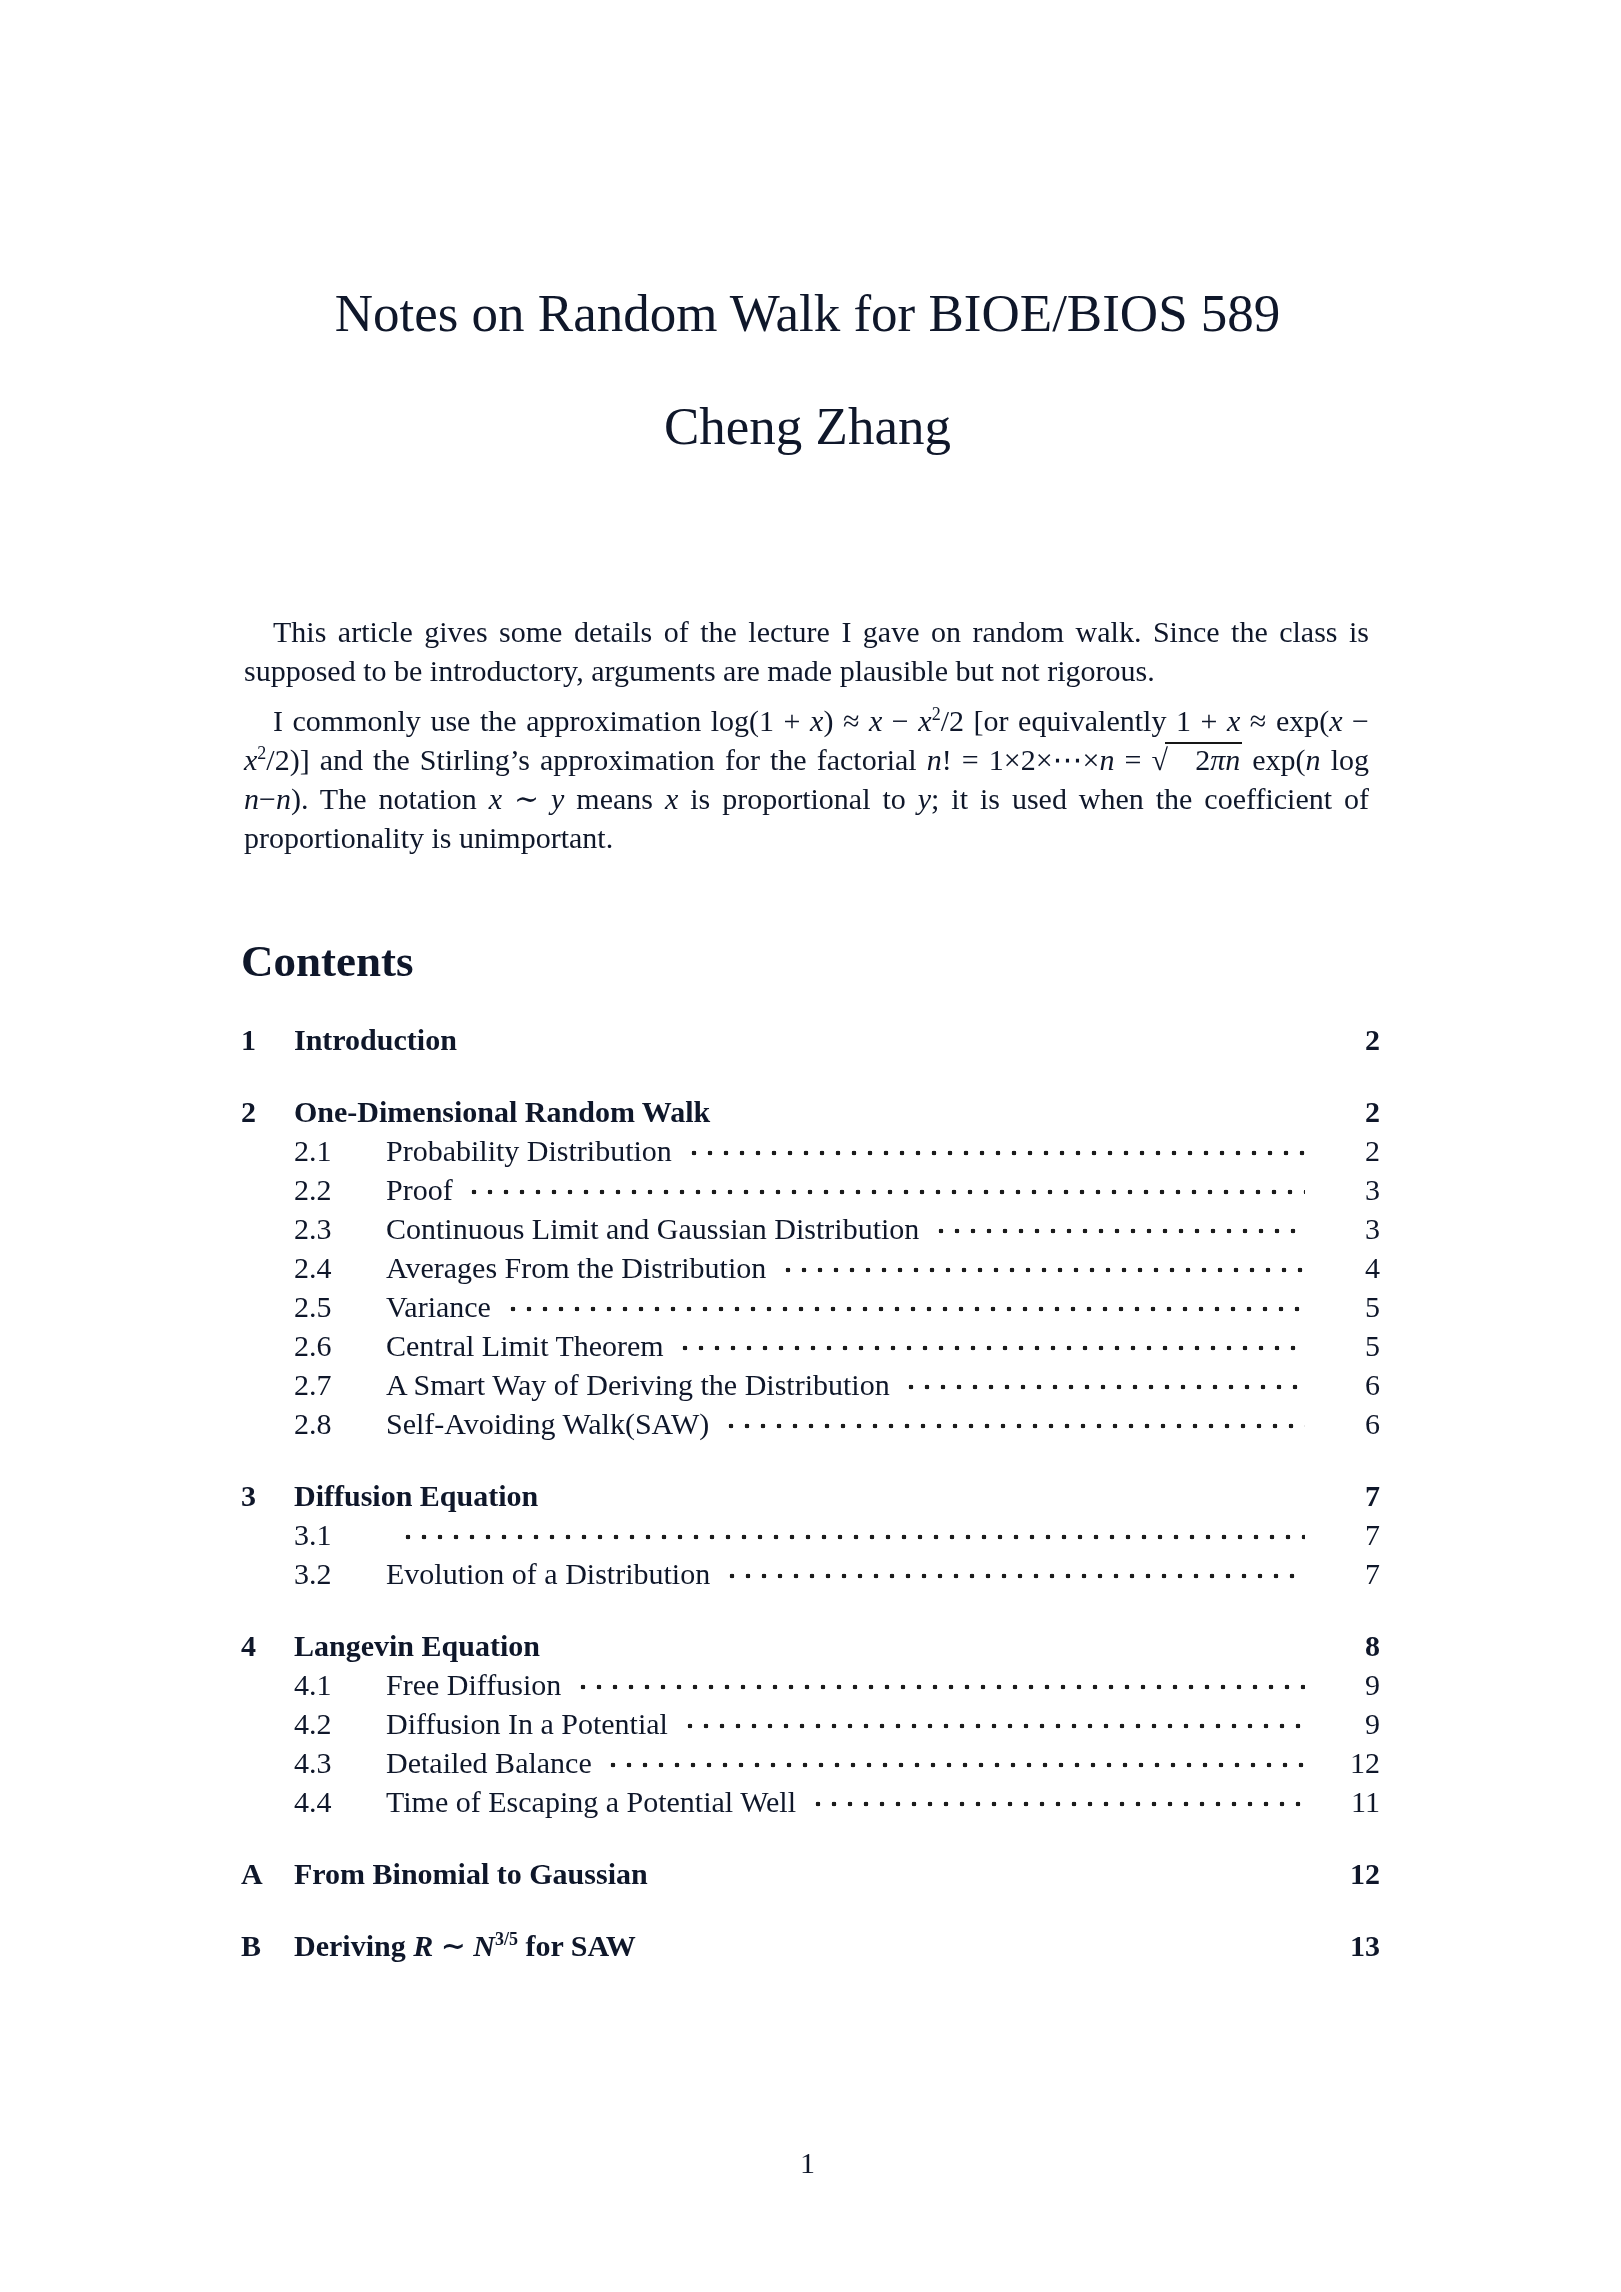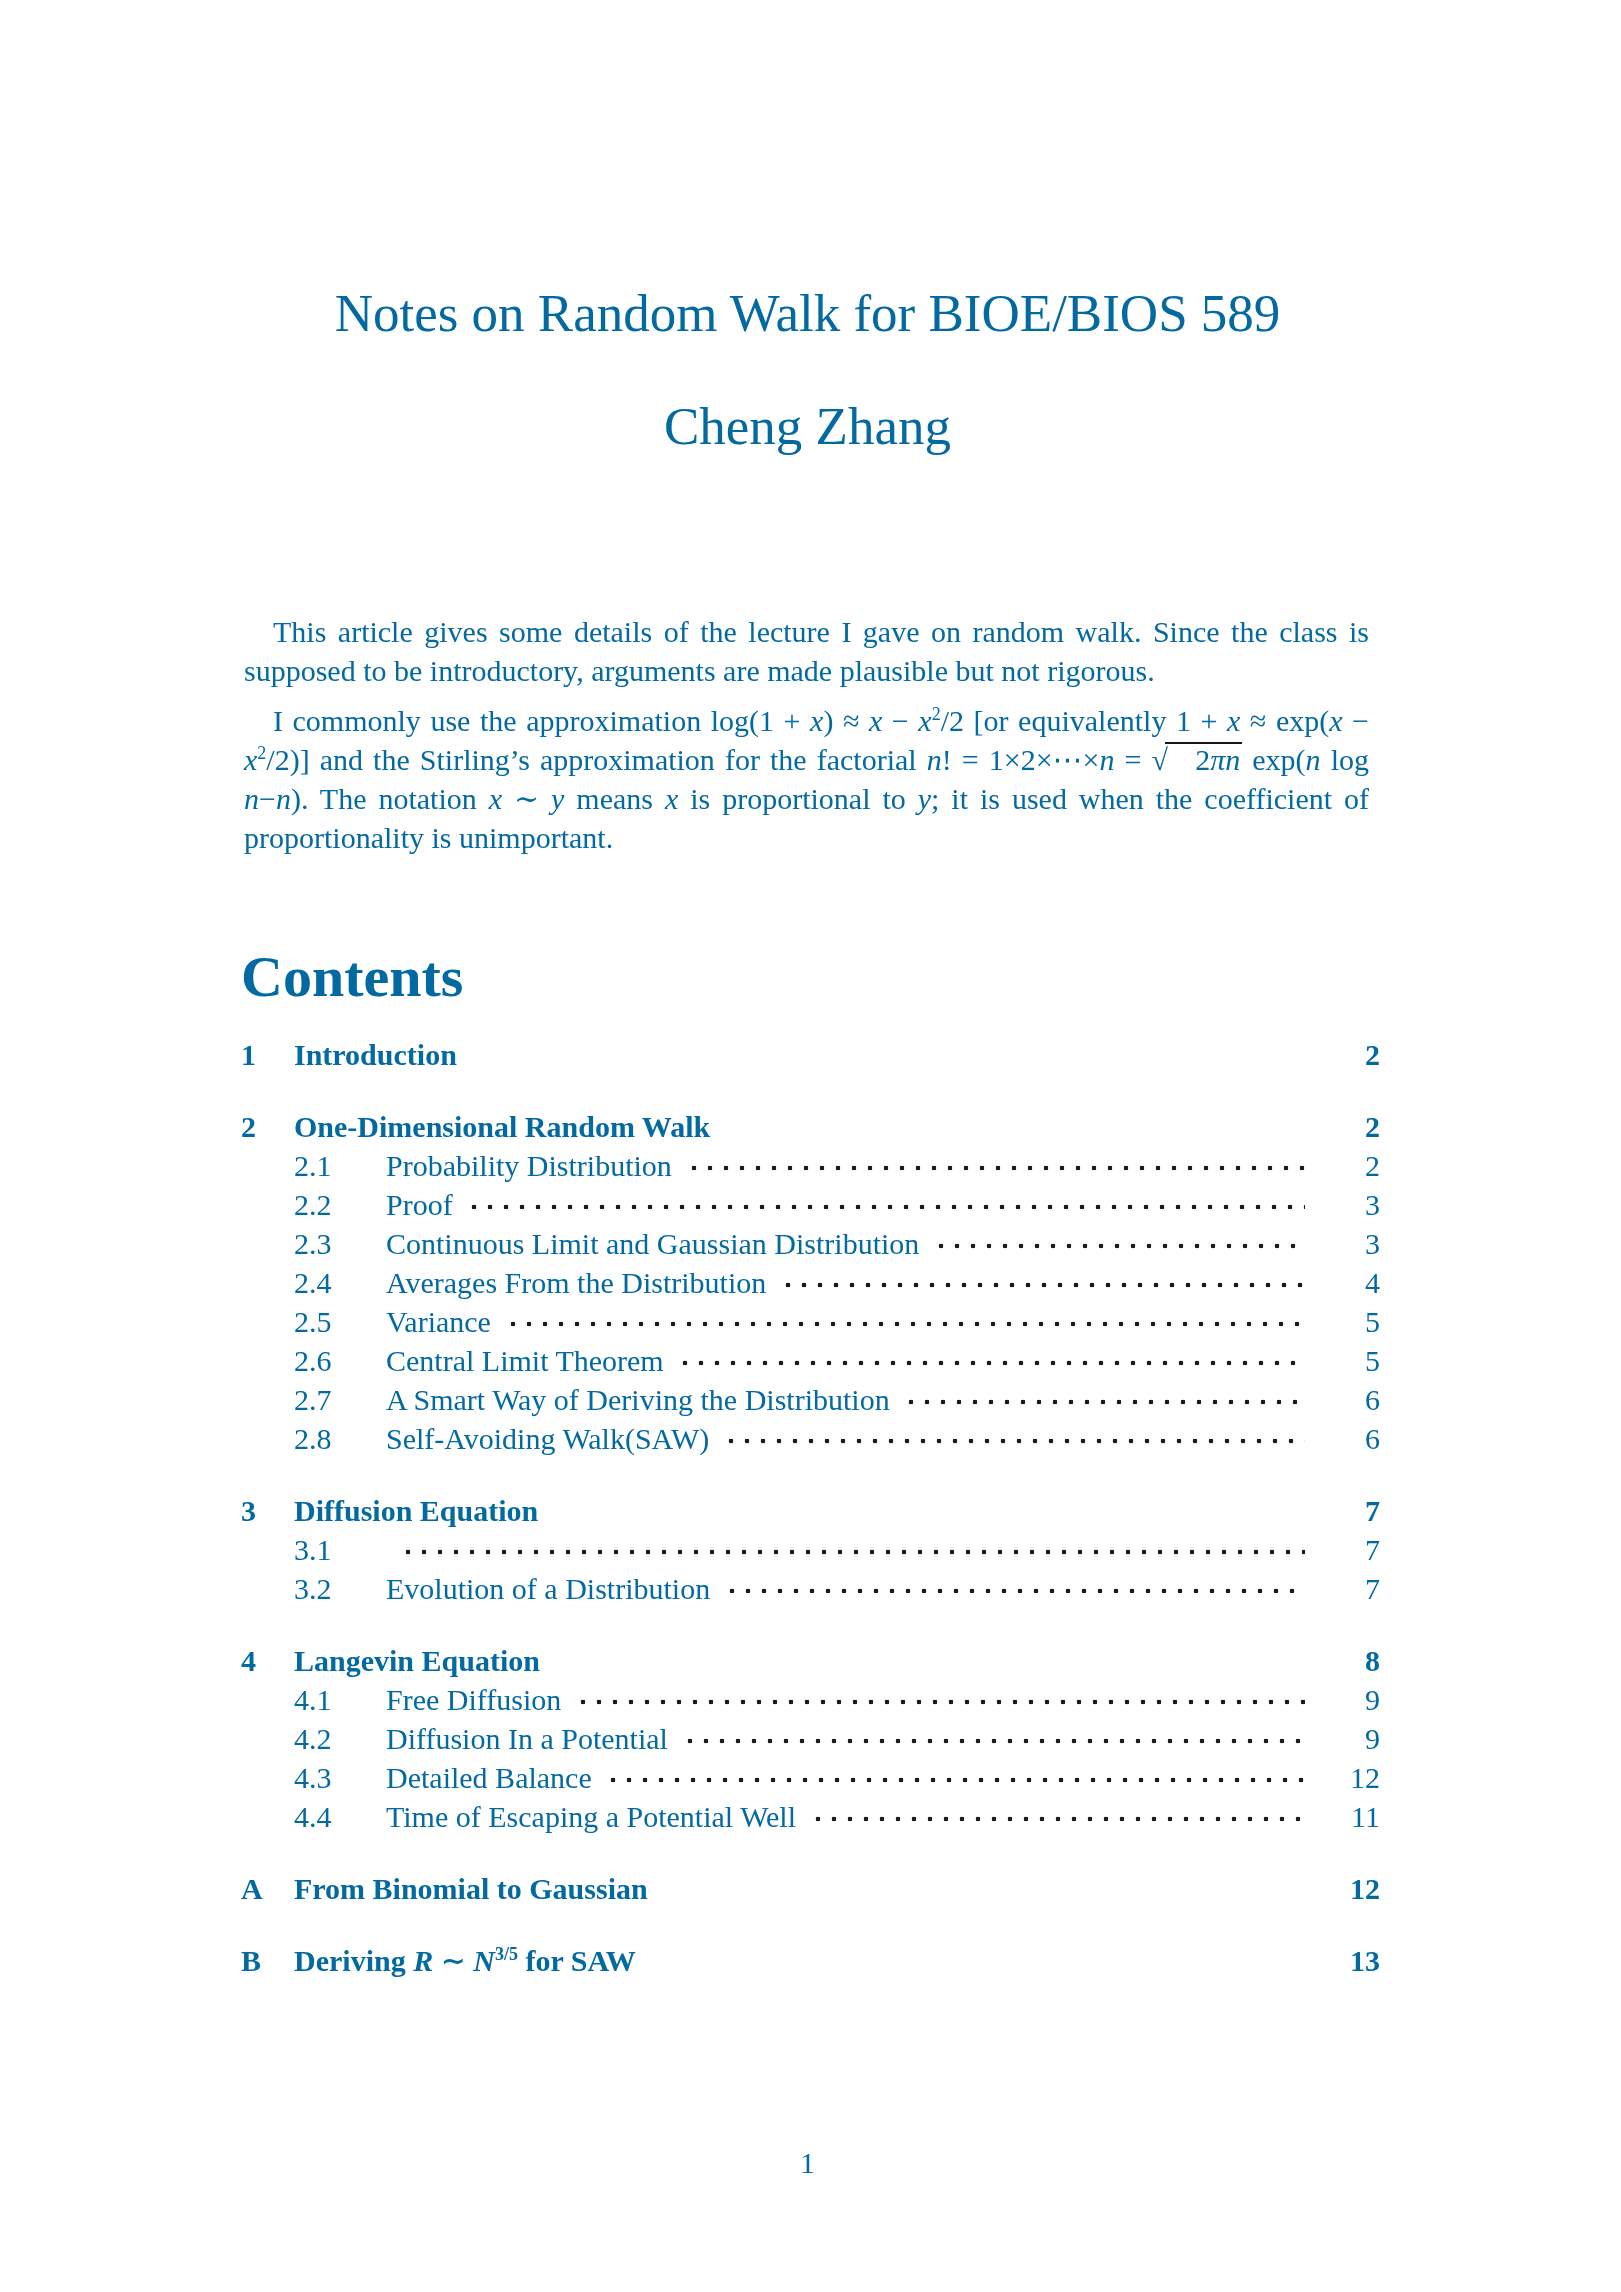--- a/index.html
+++ b/index.html
@@ -6,21 +6,21 @@
     margin: 0;
     padding: 0;
     background: #ffffff;
   }
   .page {
     position: relative;
     width: 1621px;
     height: 2293px;
     background: #ffffff;
     font-family: "Liberation Serif", "DejaVu Serif", serif;
-    color: #0369a1;
+    color: #0f172a;
     overflow: hidden;
     text-decoration: underline;
   }
   .doc-title {
     position: absolute;
     left: 235px;
     width: 1145px;
     top: 284px;
     text-align: center;
     font-size: 53px;
@@ -71,24 +71,24 @@
     padding: 0 2px 0 1px;
     margin-left: -2.9px;
   }
   .toc {
     position: absolute;
     left: 241px;
     width: 1139px;
     top: 937px;
   }
   .toc-heading {
-    font-size: 58px;
+    font-size: 45px;
     line-height: 49px;
     font-weight: bold;
-    margin: 15px 0 34px 0;
+    margin: 0 0 34px 0;
   }
   .toc-row {
     display: flex;
     align-items: stretch;
     font-size: 30px;
     line-height: 39px;
   }
   .toc-row.sec {
     font-weight: bold;
     margin-top: 33px;

